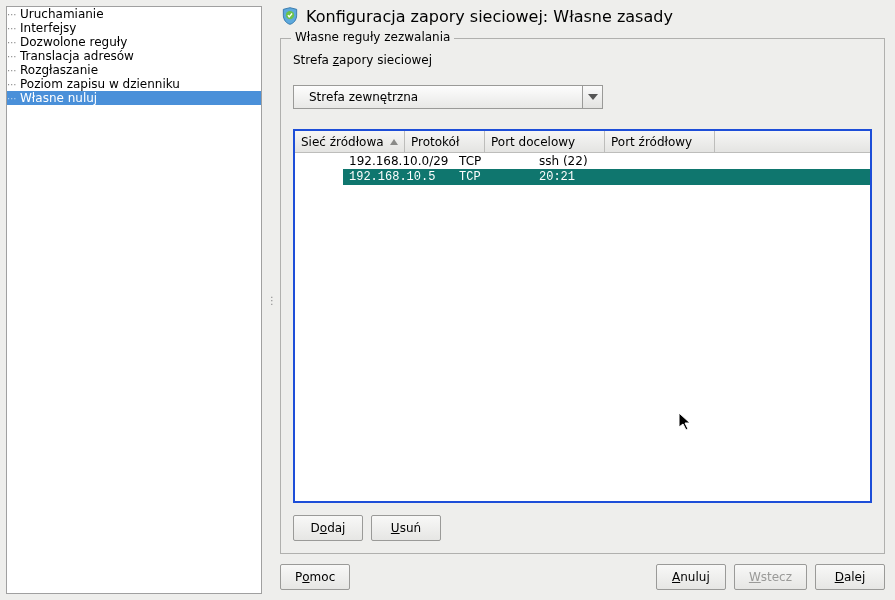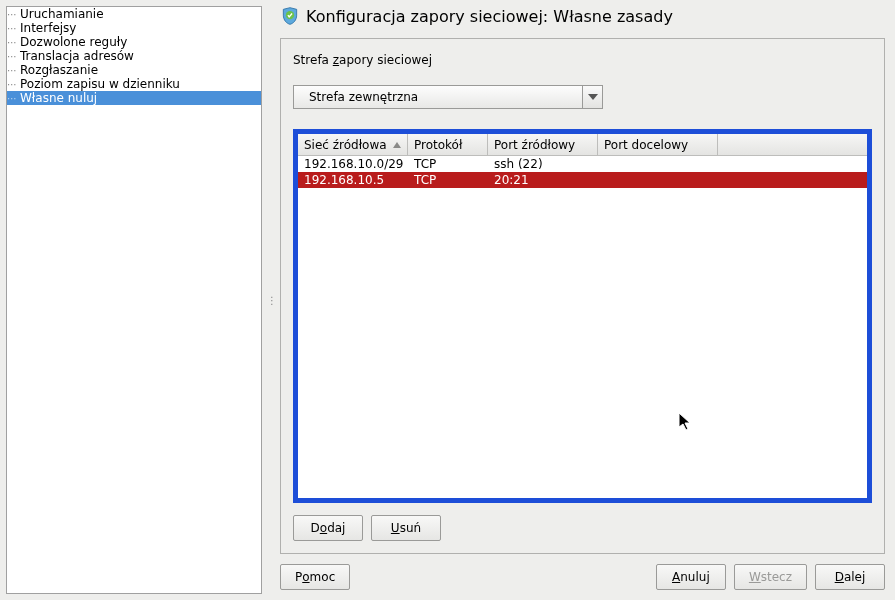--- a/index.html
+++ b/index.html
@@ -16,32 +16,32 @@
   .page-title-row { display: flex; align-items: center; gap: 6px; padding-bottom: 6px; }
   .shield { width: 20px; height: 20px; }
   .page-title { font-size: 16px; font-weight: normal; }
   .groupbox { position: relative; border: 1px solid #b0b0ae; margin-top: 6px; padding: 14px 12px 12px 12px; flex: 1; display: flex; flex-direction: column; }
   .groupbox-label { position: absolute; top: -9px; left: 10px; background: #eeeeec; padding: 0 4px; color: #000; }
   .field-label { margin-bottom: 18px; }
   .underline-accesskey { text-decoration: underline; }
   .combo { display: flex; width: 310px; height: 24px; background: linear-gradient(#fdfdfd,#e8e8e6); border: 1px solid #9a9a98; }
   .combo span.text { flex: 1; padding: 4px 6px; margin-left: 9px; }
   .combo .combo-btn { width: 20px; display: flex; align-items: center; justify-content: center; border-left: 1px solid #9a9a98; background: linear-gradient(#fafafa,#e3e3e1); }
-  .table-box { flex: 1; background: #fff; border: 5px solid #1d4ed8; margin-top: 20px; margin-bottom: 12px; display: flex; flex-direction: column; overflow: hidden; }
+  .table-box { flex: 1; background: #fff; border: 2px solid #1d4ed8; margin-top: 20px; margin-bottom: 12px; display: flex; flex-direction: column; overflow: hidden; }
   .thead-row { display: flex; height: 22px; background: linear-gradient(#f6f6f5,#e4e4e2); border-bottom: 1px solid #bdbdbb; }
   .th { display: flex; align-items: center; padding: 0 6px; border-right: 1px solid #bdbdbb; font-weight: normal; position: relative; }
   .th.sort::after { content: ""; position: absolute; right: 6px; top: 8px; width: 0; height: 0; border-left: 4px solid transparent; border-right: 4px solid transparent; border-bottom: 6px solid #8a8a88; }
   .col-src { width: 110px; }
   .col-proto { width: 80px; }
   .col-dport { width: 120px; }
   .col-sport { width: 110px; }
   .col-rest { flex: 1; border-right: none; }
-  .tbody { flex: 1; overflow: auto; }
+  .tbody { flex: 1; overflow: auto; padding-left: 48px; }
   .tr { display: flex; height: 16px; align-items: center; }
-  .tr.selected { background: #b91c1c; color: #fff; }
+  .tr.selected { background: #0f766e; color: #fff; font-family: Liberation Mono, monospace; }
   .td { padding: 0 6px; overflow: hidden; white-space: nowrap; }
   .btn-row { display: flex; gap: 8px; }
   .footer-row { display: flex; gap: 8px; margin-top: 10px; }
   .footer-row .spacer { flex: 1; }
   .btn { height: 26px; min-width: 70px; padding: 0 14px; background: linear-gradient(#f8f8f7,#e6e6e4); border: 1px solid #9a9a98; border-radius: 2px; display: inline-flex; align-items: center; justify-content: center; cursor: default; }
   .btn.disabled { color: #9a9a98; }
   .cursor { position: absolute; pointer-events: none; }
 </style>
 </head>
 <body>
@@ -86,39 +86,40 @@
     <div class="page-title-row">
       <svg class="shield" viewBox="0 0 24 24">
         <path d="M4 4 L12 2 L20 4 V11 C20 17 16 21 12 22 C8 21 4 17 4 11 Z" fill="#5da9dd" stroke="#2a6fa3" stroke-width="1"></path>
         <circle cx="12" cy="11" r="5" fill="#6cc24a"></circle>
         <path d="M9.5 11 L11 13 L14.5 9" stroke="#fff" stroke-width="1.6" fill="none"></path>
       </svg>
       <div class="page-title">Konfiguracja zapory sieciowej: Własne zasady</div>
     </div>
 
     <div class="groupbox">
+      <div class="groupbox-label">Własne reguły zezwalania</div>
 
       <div class="field-label">
         <span>Strefa </span><span class="underline-accesskey">z</span><span>apory sieciowej</span>
       </div>
       <div class="combo">
         <span class="text">Strefa zewnętrzna</span>
         <div class="combo-btn">
           <svg width="10" height="6" viewBox="0 0 10 6">
               <path d="M0 0 L5 6 L10 0 Z" fill="#555"></path>
             </svg>
         </div>
       </div>
 
       <div class="table-box">
         <div class="thead-row">
           <div class="th col-src sort">Sieć źródłowa</div>
           <div class="th col-proto">Protokół</div>
+          <div class="th col-dport">Port docelowy</div>
           <div class="th col-sport">Port źródłowy</div>
-          <div class="th col-dport">Port docelowy</div>
           <div class="th col-rest"></div>
         </div>
         <div class="tbody" id="tbody">
             <div class="tr">
               <div class="td col-src">192.168.10.0/29</div>
               <div class="td col-proto">TCP</div>
               <div class="td col-dport">ssh (22)</div>
               <div class="td col-sport"></div>
             </div>
             <div class="tr selected">

